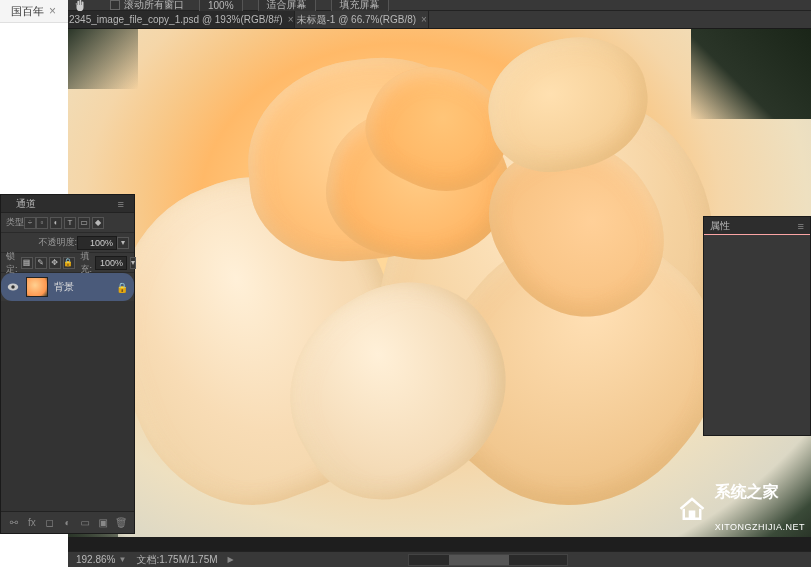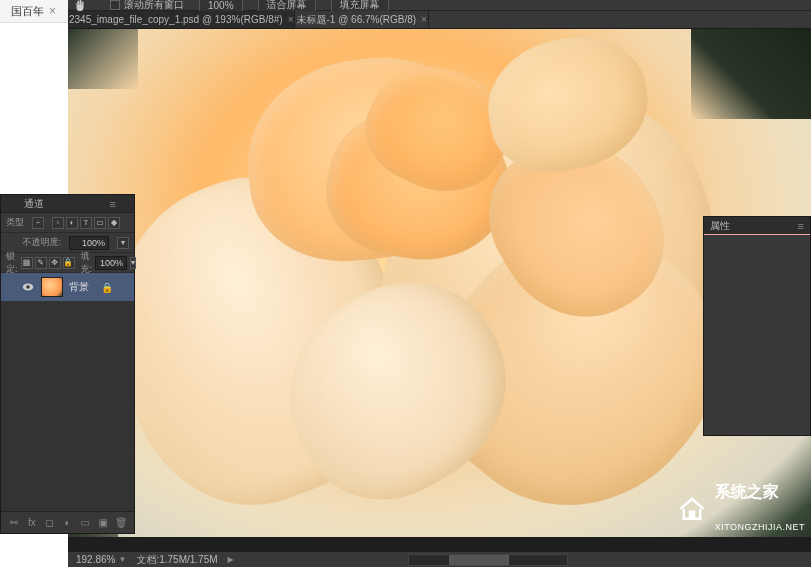--- a/index.html
+++ b/index.html
@@ -222,32 +222,32 @@
       background: #383838;
       border: 1px solid #1a1a1a;
       font-size: 10px;
       z-index: 10;
     }
     .panel-tabs {
       height: 18px;
       background: #2d2d2d;
       display: flex;
       align-items: center;
-      padding: 0 18px;
+      padding: 0 10px;
       border-bottom: 1px solid #222;
       justify-content: space-between;
     }
     .panel-tab { padding: 2px 5px; }
     .panel-menu { font-size: 11px; color: #888; }
     .panel-row {
       height: 20px;
       display: flex;
       align-items: center;
       padding: 0 5px;
-      gap: 8px;
+      gap: 0;
       border-bottom: 1px solid #2a2a2a;
     }
     .panel-label { color: #999; font-size: 9px; }
     .panel-input {
       background: #2a2a2a;
       border: 1px solid #1a1a1a;
       color: #ccc;
       padding: 1px 3px;
       font-size: 9px;
       width: 32px;
@@ -261,22 +261,23 @@
       display: flex;
       align-items: center;
       justify-content: center;
       font-size: 8px;
     }
     .layer-item {
       height: 28px;
       background: #4a5a7a;
       display: flex;
       align-items: center;
-      padding: 0 20px;
+      padding: 0 5px;
       gap: 6px;
+      border-radius: 11px;
     }
     .layer-eye {
       width: 14px; height: 14px;
       display: flex;
       align-items: center;
       justify-content: center;
       color: #ccc;
     }
     .layer-thumb {
       width: 22px; height: 20px;

